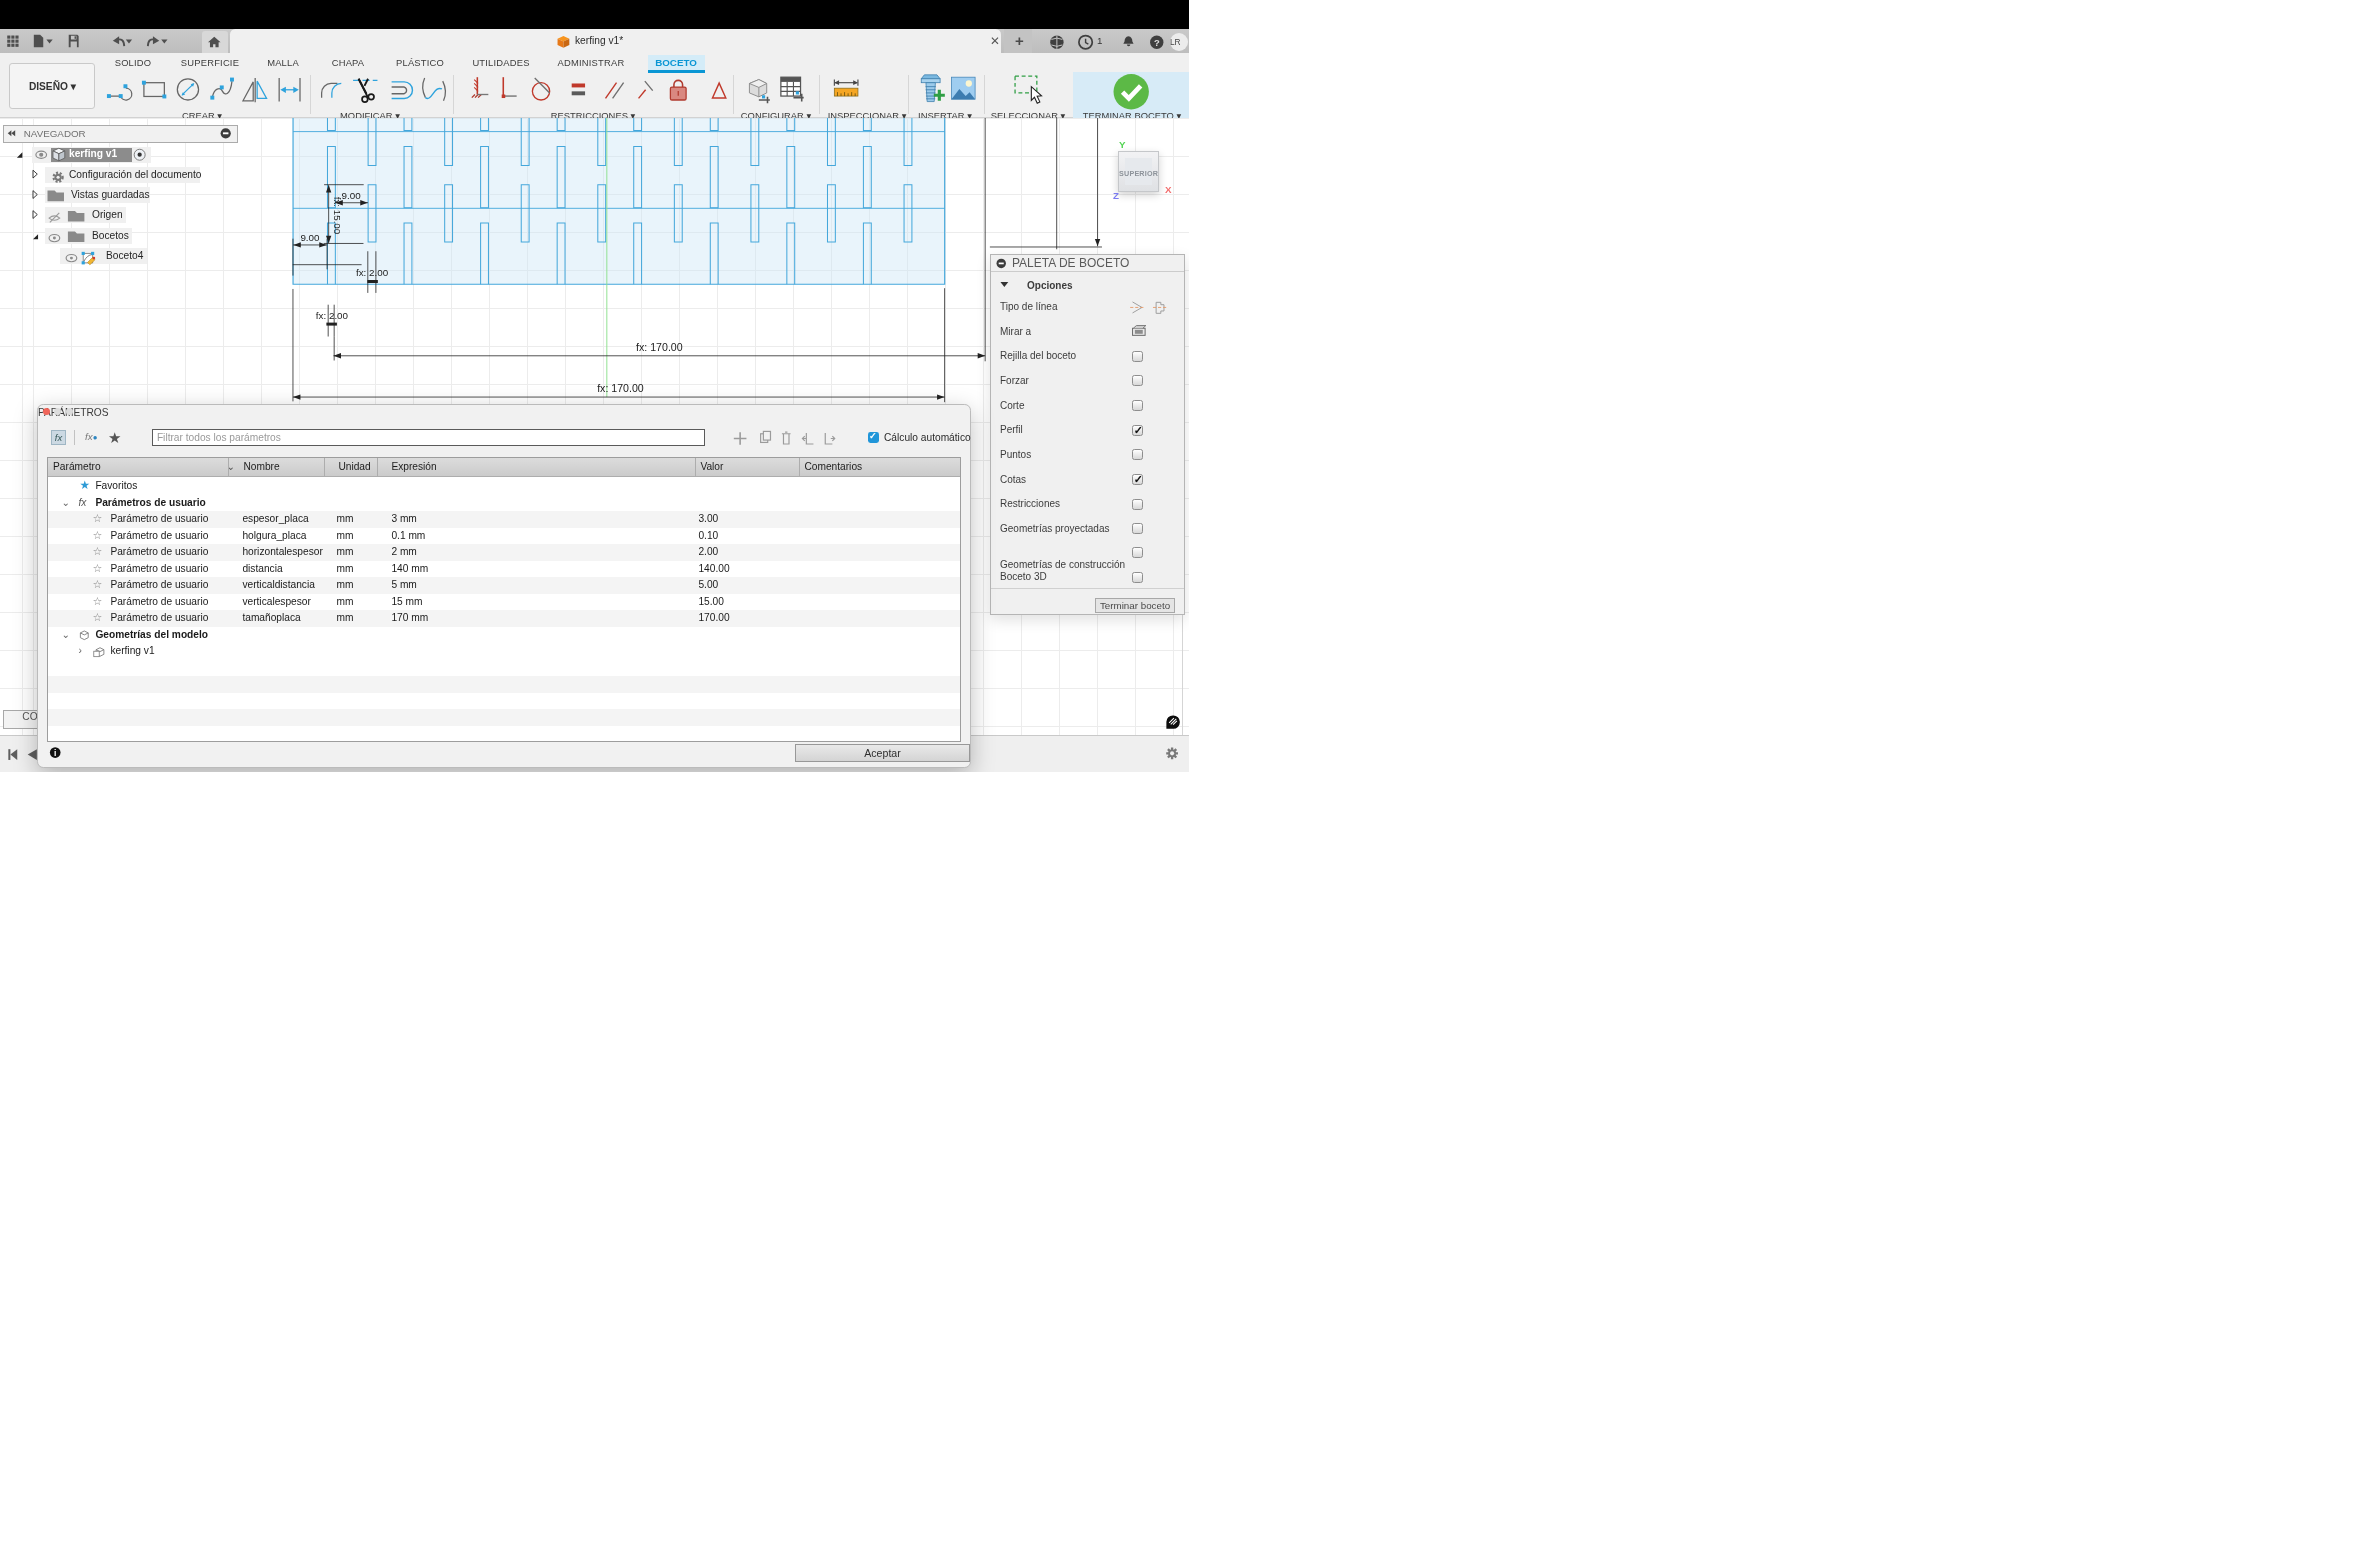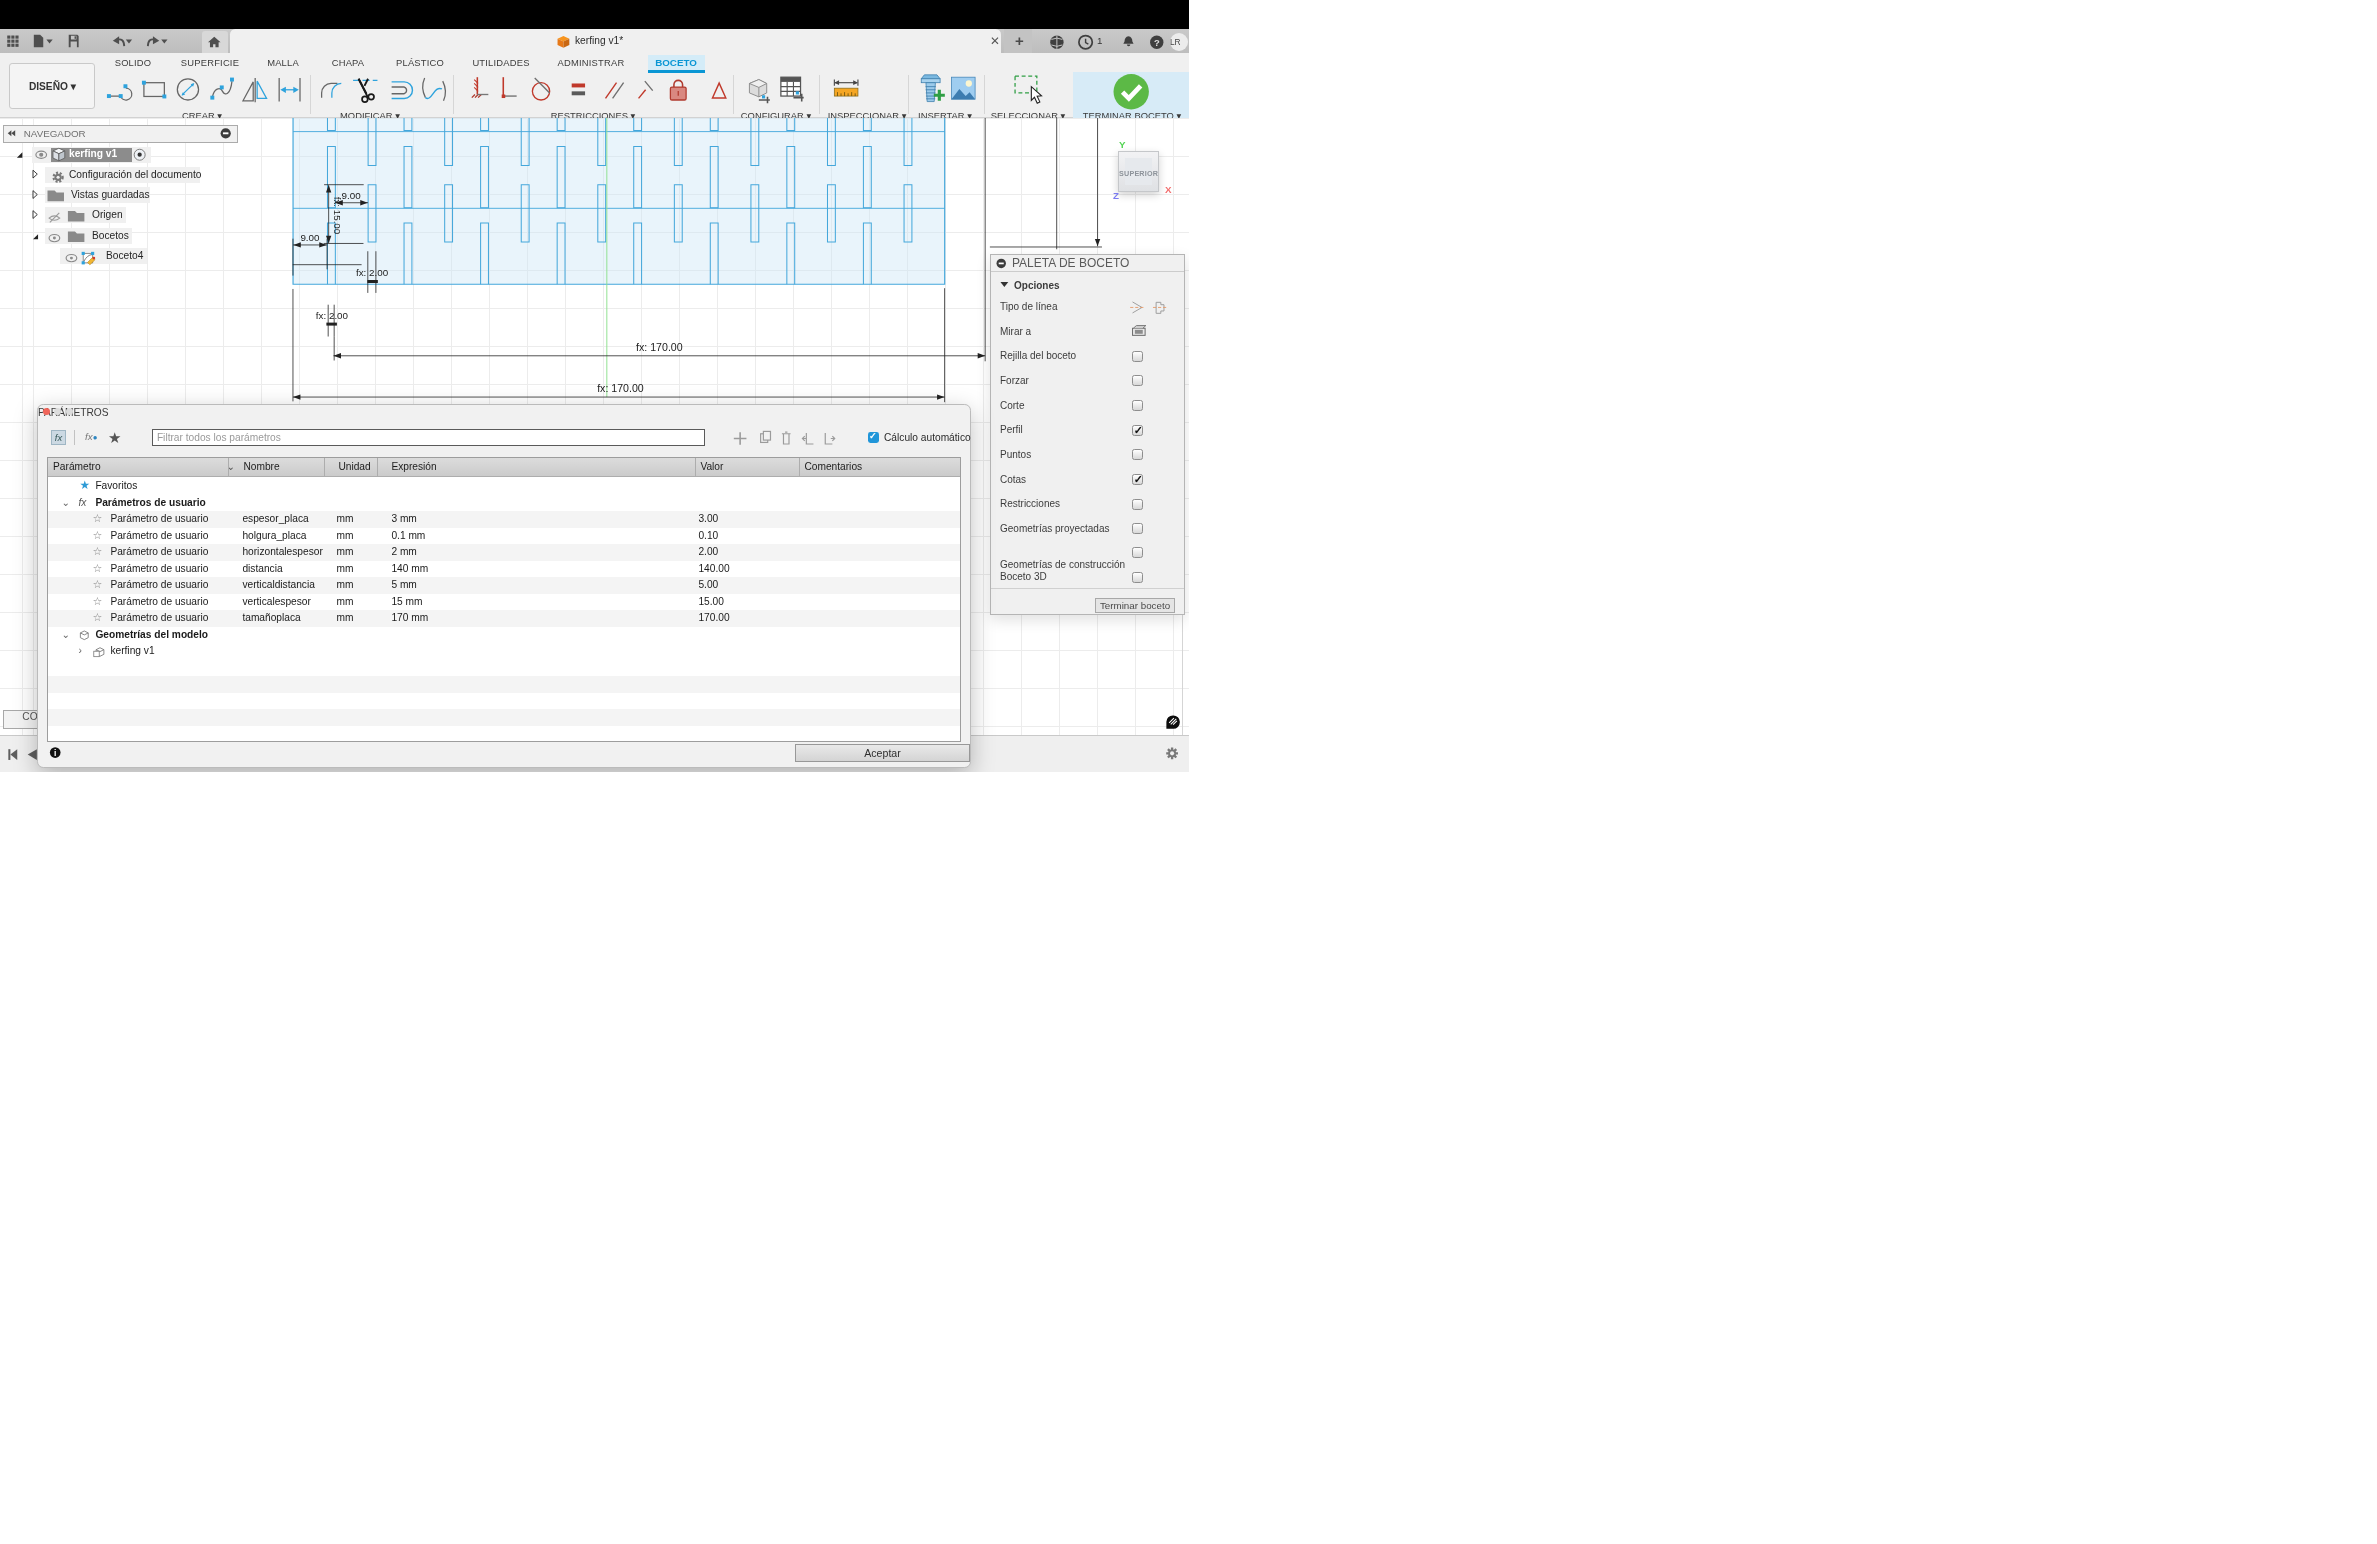--- a/index.html
+++ b/index.html
@@ -430,21 +430,21 @@
    <path d="M177 66.5 h18" stroke-dasharray="4 2.4"></path>
    <path d="M206 66.5 h18" stroke-dasharray="4 2.4"></path>
   </g>
 
   <g transform="translate(180,90)">
    <rect x="0" y="3" width="16" height="9" fill="#e8e8e8" stroke="#6e6e6e" stroke-width="1.3"></rect>
    <path d="M1 3 l4 -3.5 h12 l-4 3.5" fill="#cfcfcf" stroke="#6e6e6e" stroke-width="1.1"></path>
    <rect x="3" y="5" width="10" height="5" fill="#8d8d8d"></rect>
   </g>
  </svg>
- <div class="prow" style="top:25px;font-weight:bold;margin-left:14px;">Opciones</div>
+ <div class="prow" style="top:25px;font-weight:bold;margin-left:27px;">Opciones</div>
  <div class="prow" style="top:46px;">Tipo de línea</div>
  <div class="prow" style="top:71px;">Mirar a</div>
  <div class="prow" style="top:95px;">Rejilla del boceto</div>
  <div class="prow" style="top:120px;">Forzar</div>
  <div class="prow" style="top:145px;">Corte</div>
  <div class="prow" style="top:169px;">Perfil</div>
  <div class="prow" style="top:194px;">Puntos</div>
  <div class="prow" style="top:219px;">Cotas</div>
  <div class="prow" style="top:243px;">Restricciones</div>
  <div class="prow" style="top:268px;">Geometrías proyectadas</div>

